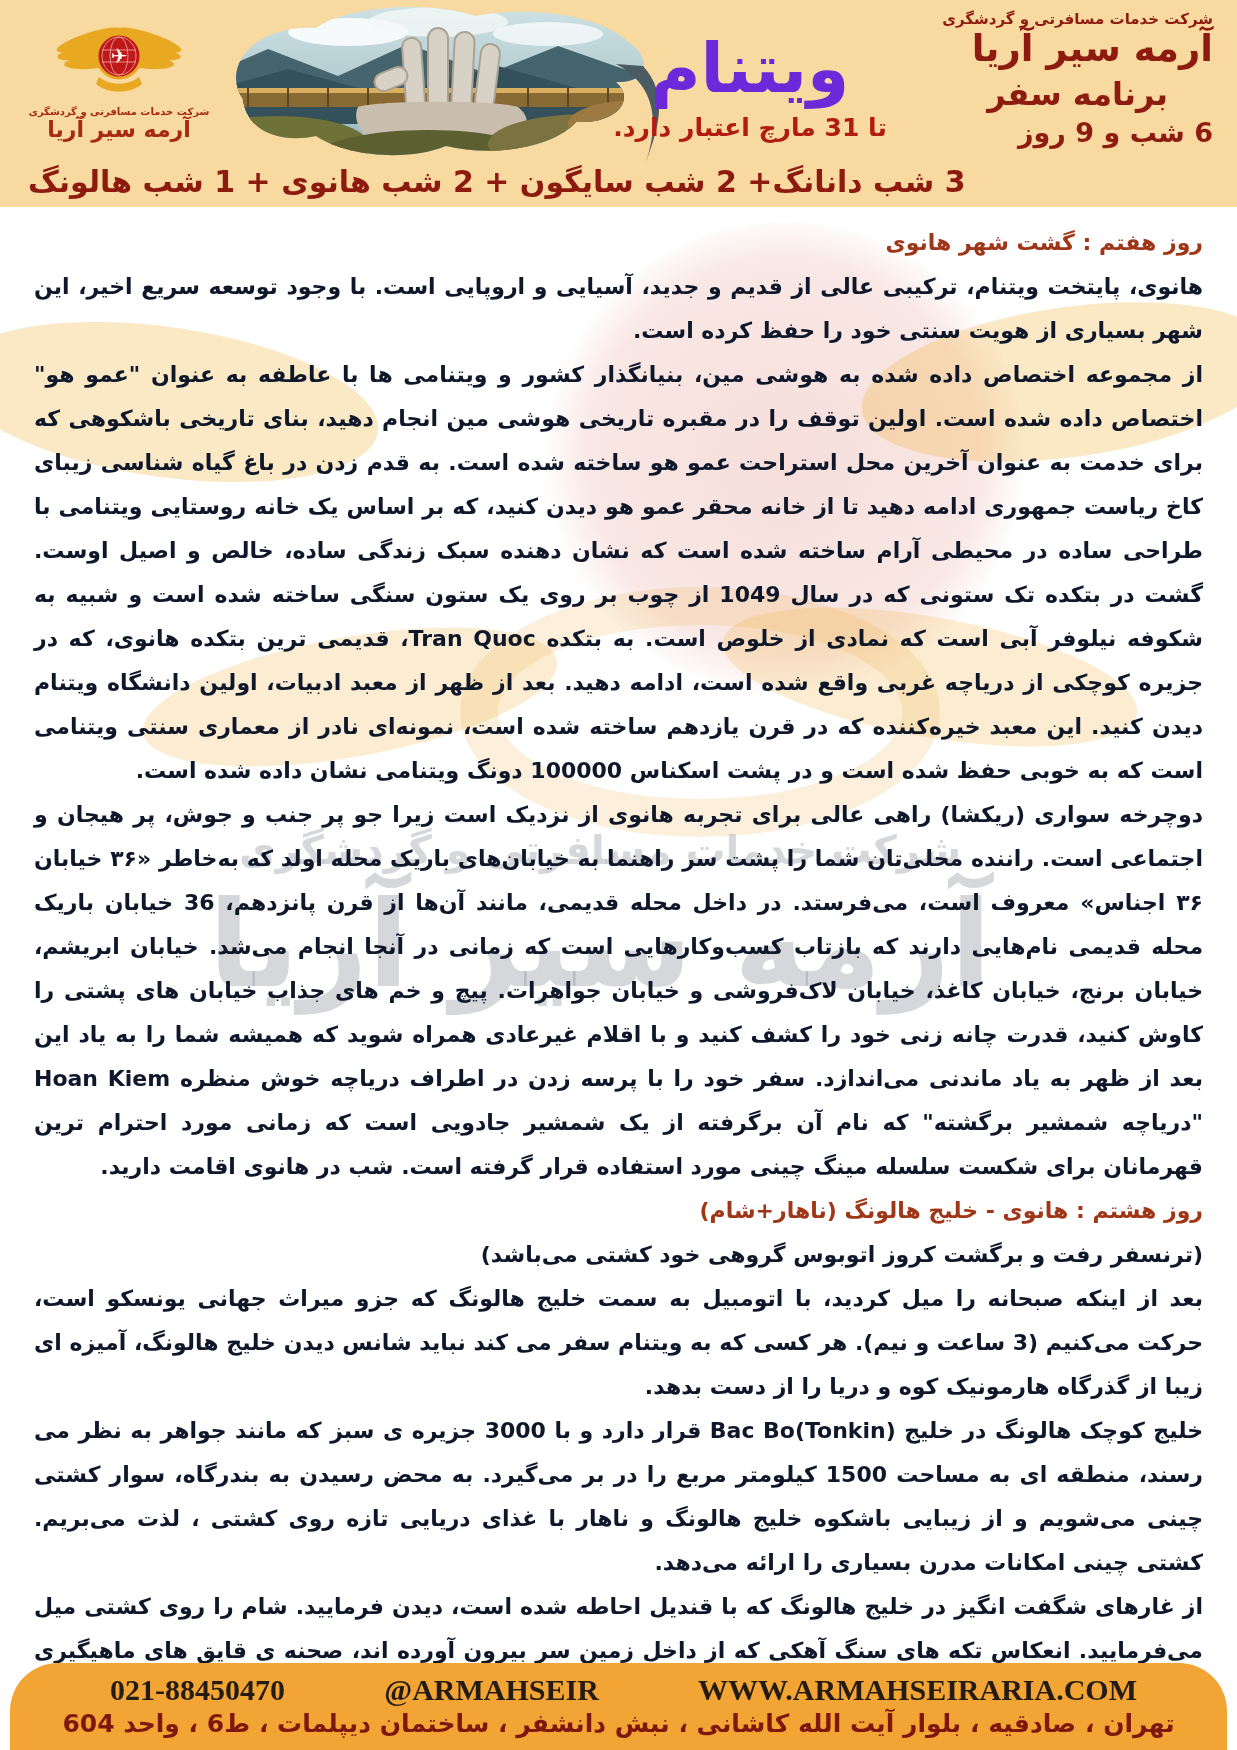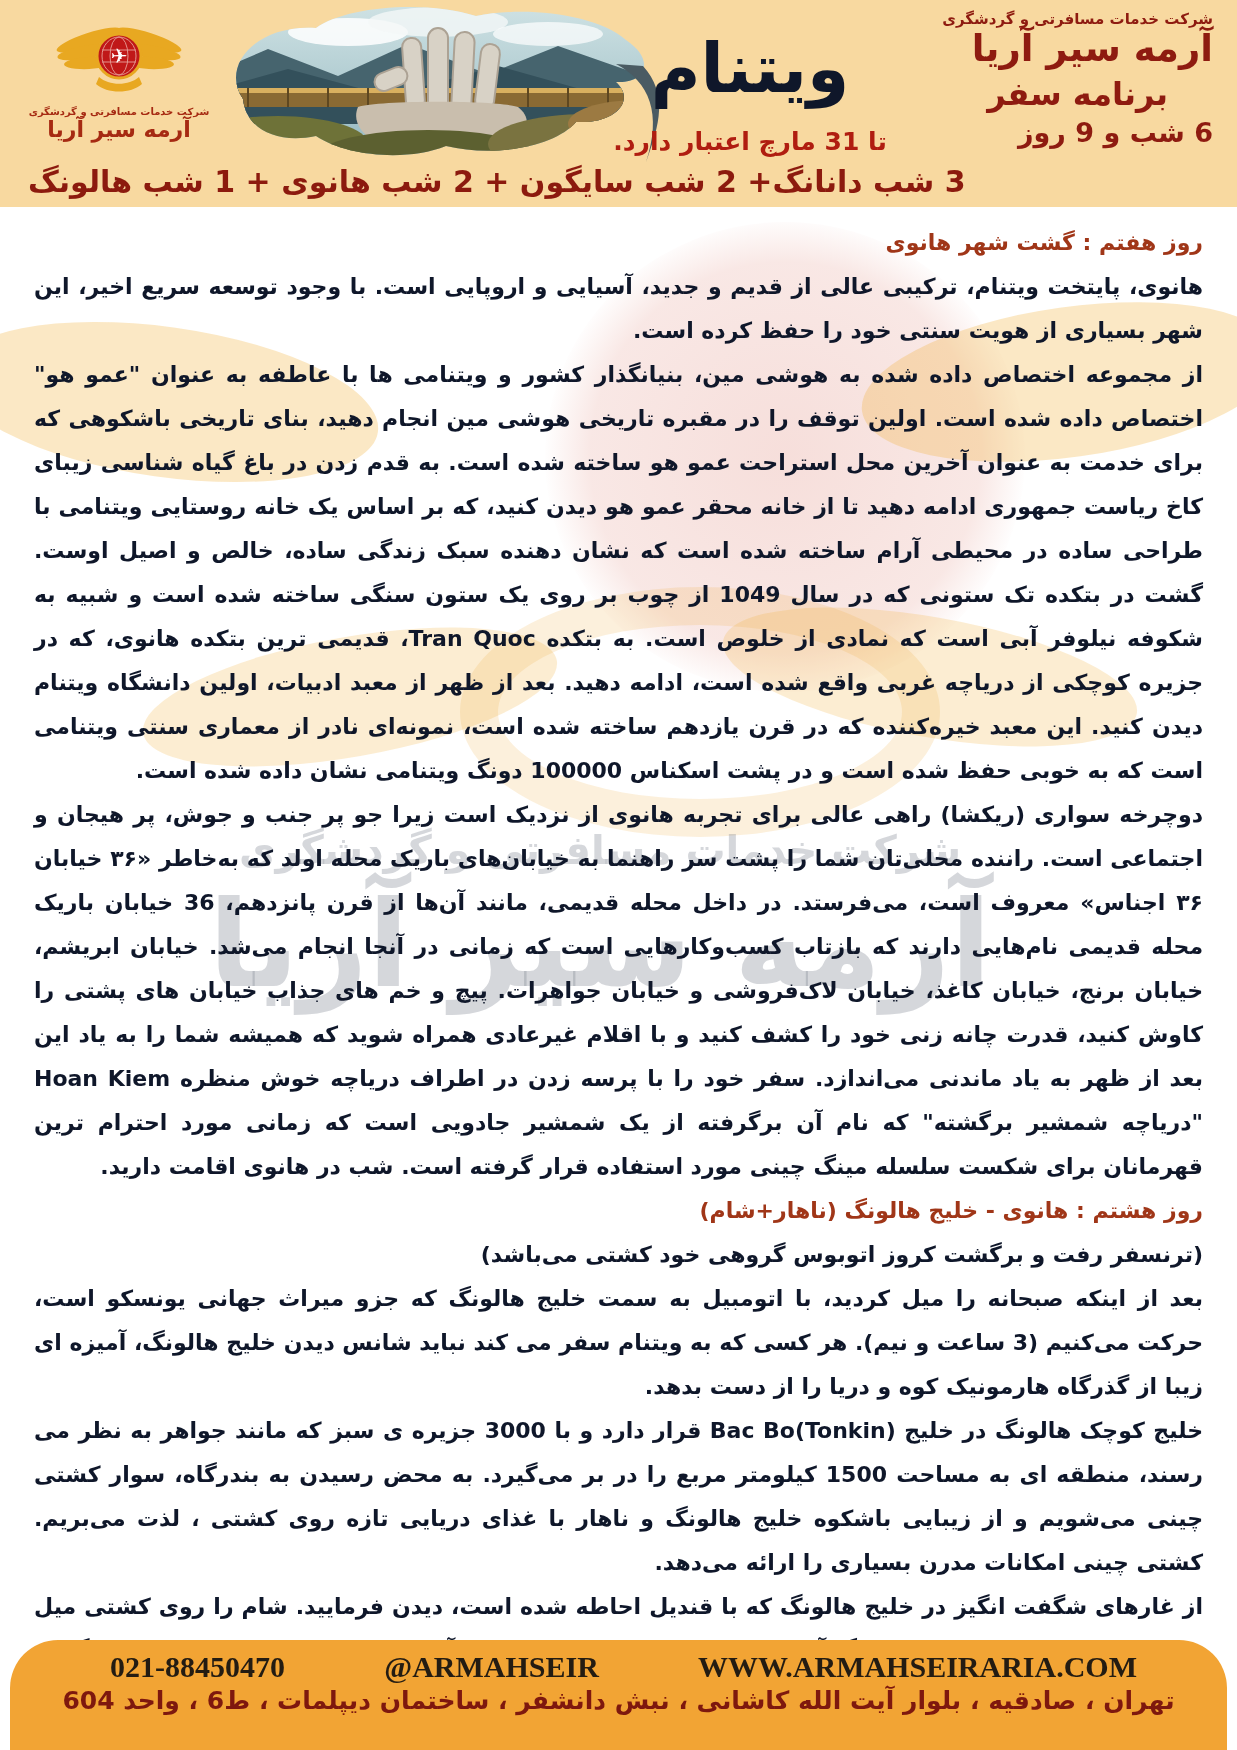--- a/index.html
+++ b/index.html
@@ -16,22 +16,22 @@
     background:#f8d9a0;
   }
   .logo-block { position:absolute; top:18px; left:24px; width:190px; text-align:center; }
   .logo-block svg { display:block; margin:0 auto; }
   .logo-type  { font-size:10px; font-weight:bold; color:#a62a12; margin-top:2px; }
   .logo-name  { font-size:22px; font-weight:bold; color:#a62a12; letter-spacing:1px; }
 
   .bridge-art { position:absolute; top:4px; left:198px; width:480px; height:170px; }
 
   .title-block { position:absolute; top:26px; left:600px; width:300px; text-align:center; }
-  .main-title { font-size:68px; font-weight:bold; color:#0f172a; line-height:1.25; }
-  .validity   { font-size:25px; font-weight:bold; color:#b01d10; margin-top:16px; }
+  .main-title { font-size:68px; font-weight:bold; color:#6d28d9; line-height:1.25; }
+  .validity   { font-size:25px; font-weight:bold; color:#b01d10; margin-top:2px; }
 
   .brand-block { position:absolute; top:10px; right:24px; text-align:right; color:#8e1b10; }
   .brand-type  { font-size:15px; font-weight:bold; }
   .brand-name  { font-size:37px; font-weight:bold; letter-spacing:1px; line-height:1.15; }
   .program     { font-size:32px; font-weight:bold; margin-top:4px;text-align:center; }
   .duration    { font-size:27px; font-weight:bold; margin-top:4px; }
 
   .subtitle {
     position:absolute; bottom:8px; right:28px; left:28px;
     text-align:left; font-size:30px; font-weight:bold; color:#8c1a0e;
@@ -66,21 +66,21 @@
     background:rgba(244,186,80,.26); transform:rotate(10deg); }
   .wm-ring   { left:460px; top:380px; width:480px; height:250px; border-radius:50%;
     border:38px solid rgba(240,170,60,.18); }
   .wm-text   { left:60px; top:620px; width:1080px; text-align:center;
     color:rgba(125,131,142,.32); }
   .wm-text .wm-small { font-size:40px; font-weight:bold; }
   .wm-text .wm-big   { font-size:120px; font-weight:bold; line-height:1.2; }
 
   
   .footer {
-    position:absolute; left:10px; right:10px; bottom:0; height:110px;
+    position:absolute; left:10px; right:10px; bottom:0; height:87px;
     background:#f2a434; border-radius:48px 48px 0 0; z-index:3;
     padding:10px 40px 0;
   }
   .footer-row1 {
     display:flex; justify-content:space-between; align-items:center;
     direction:ltr; padding:0 50px 0 60px;
     font-family:"Liberation Serif", serif; font-weight:bold;
     font-size:30px; color:#241c12;
   }
   .footer-row2 {

